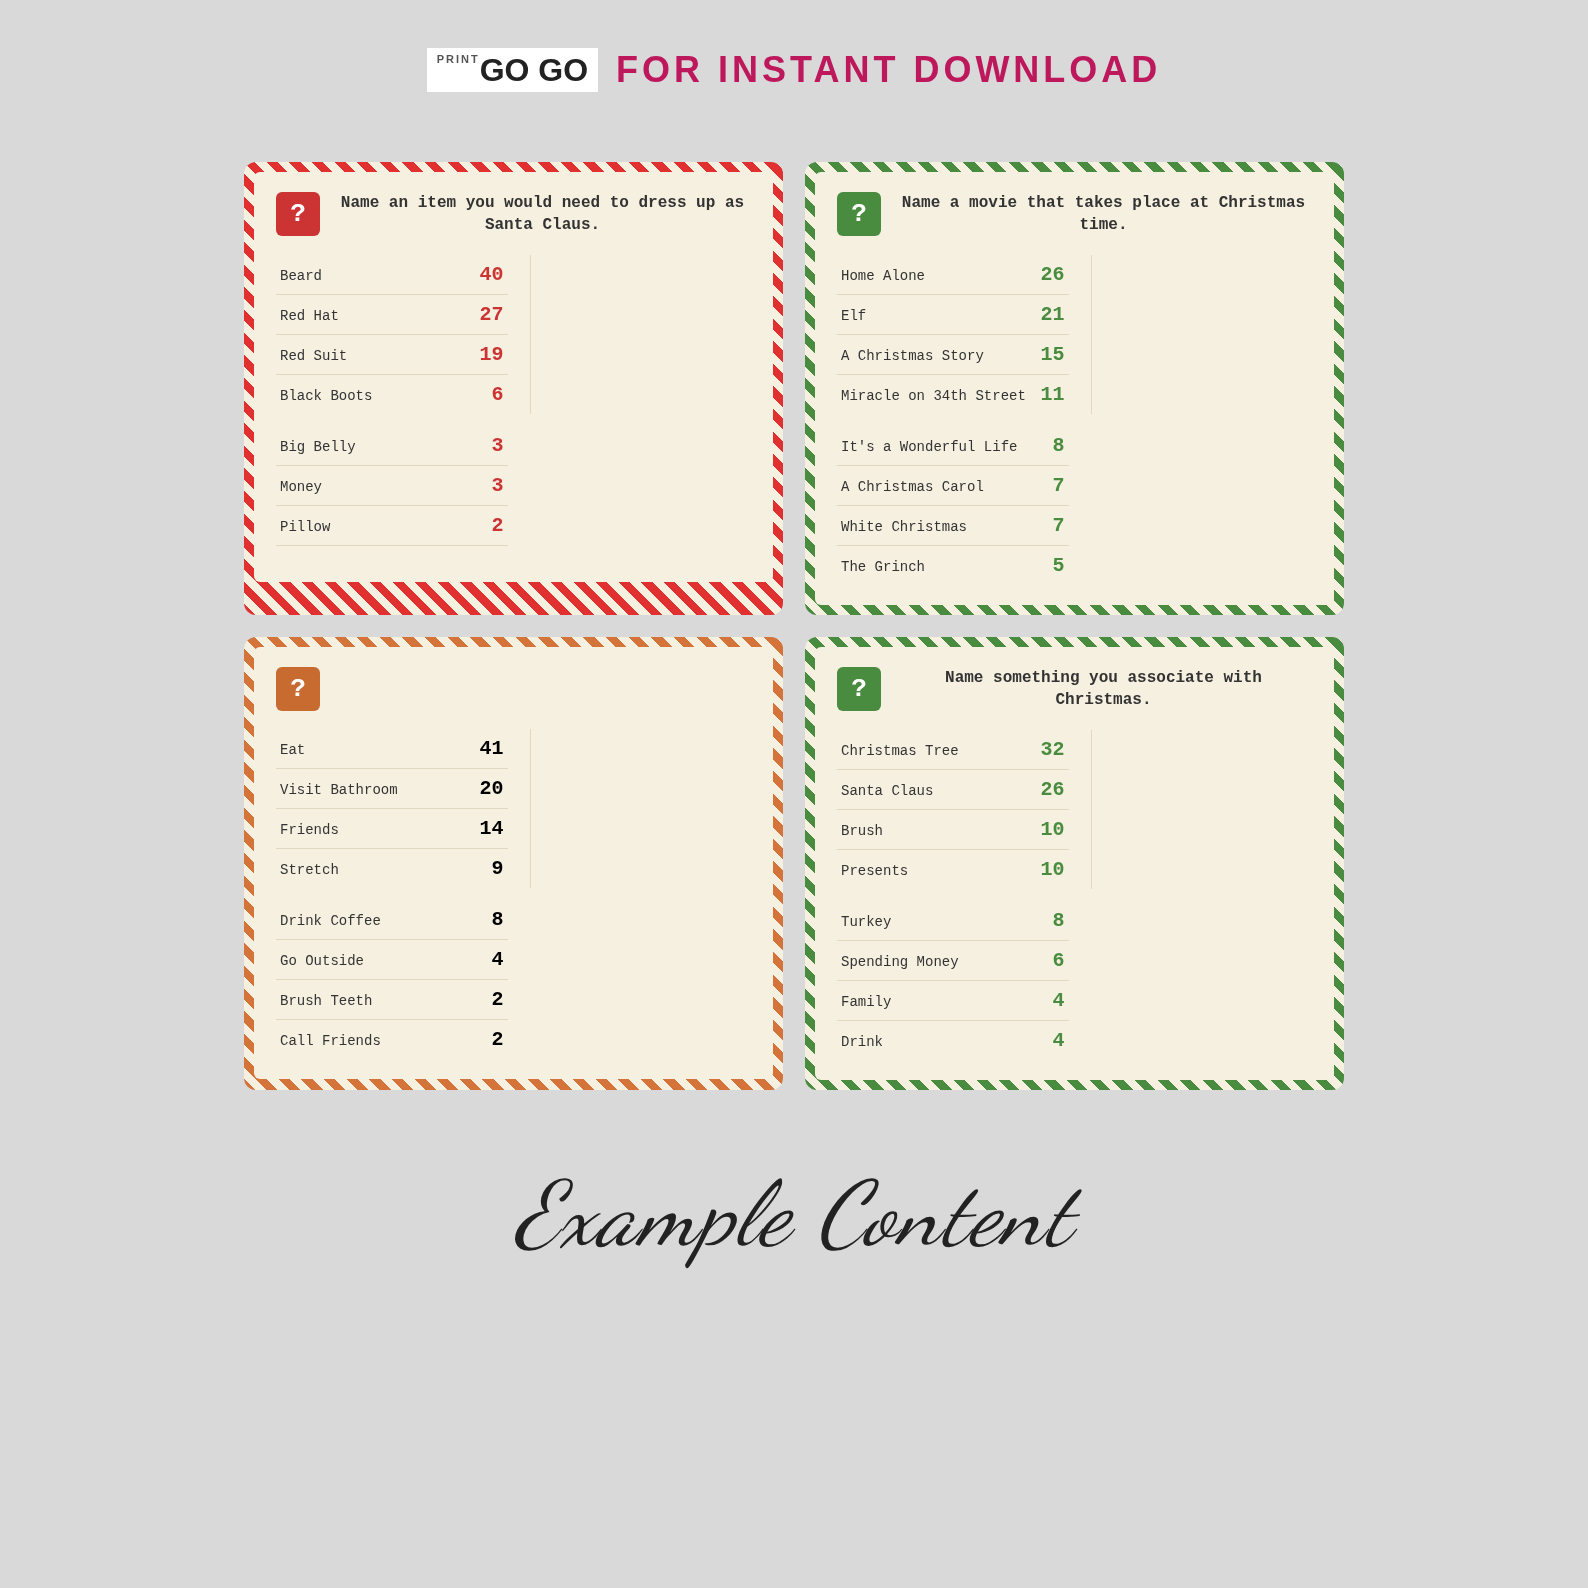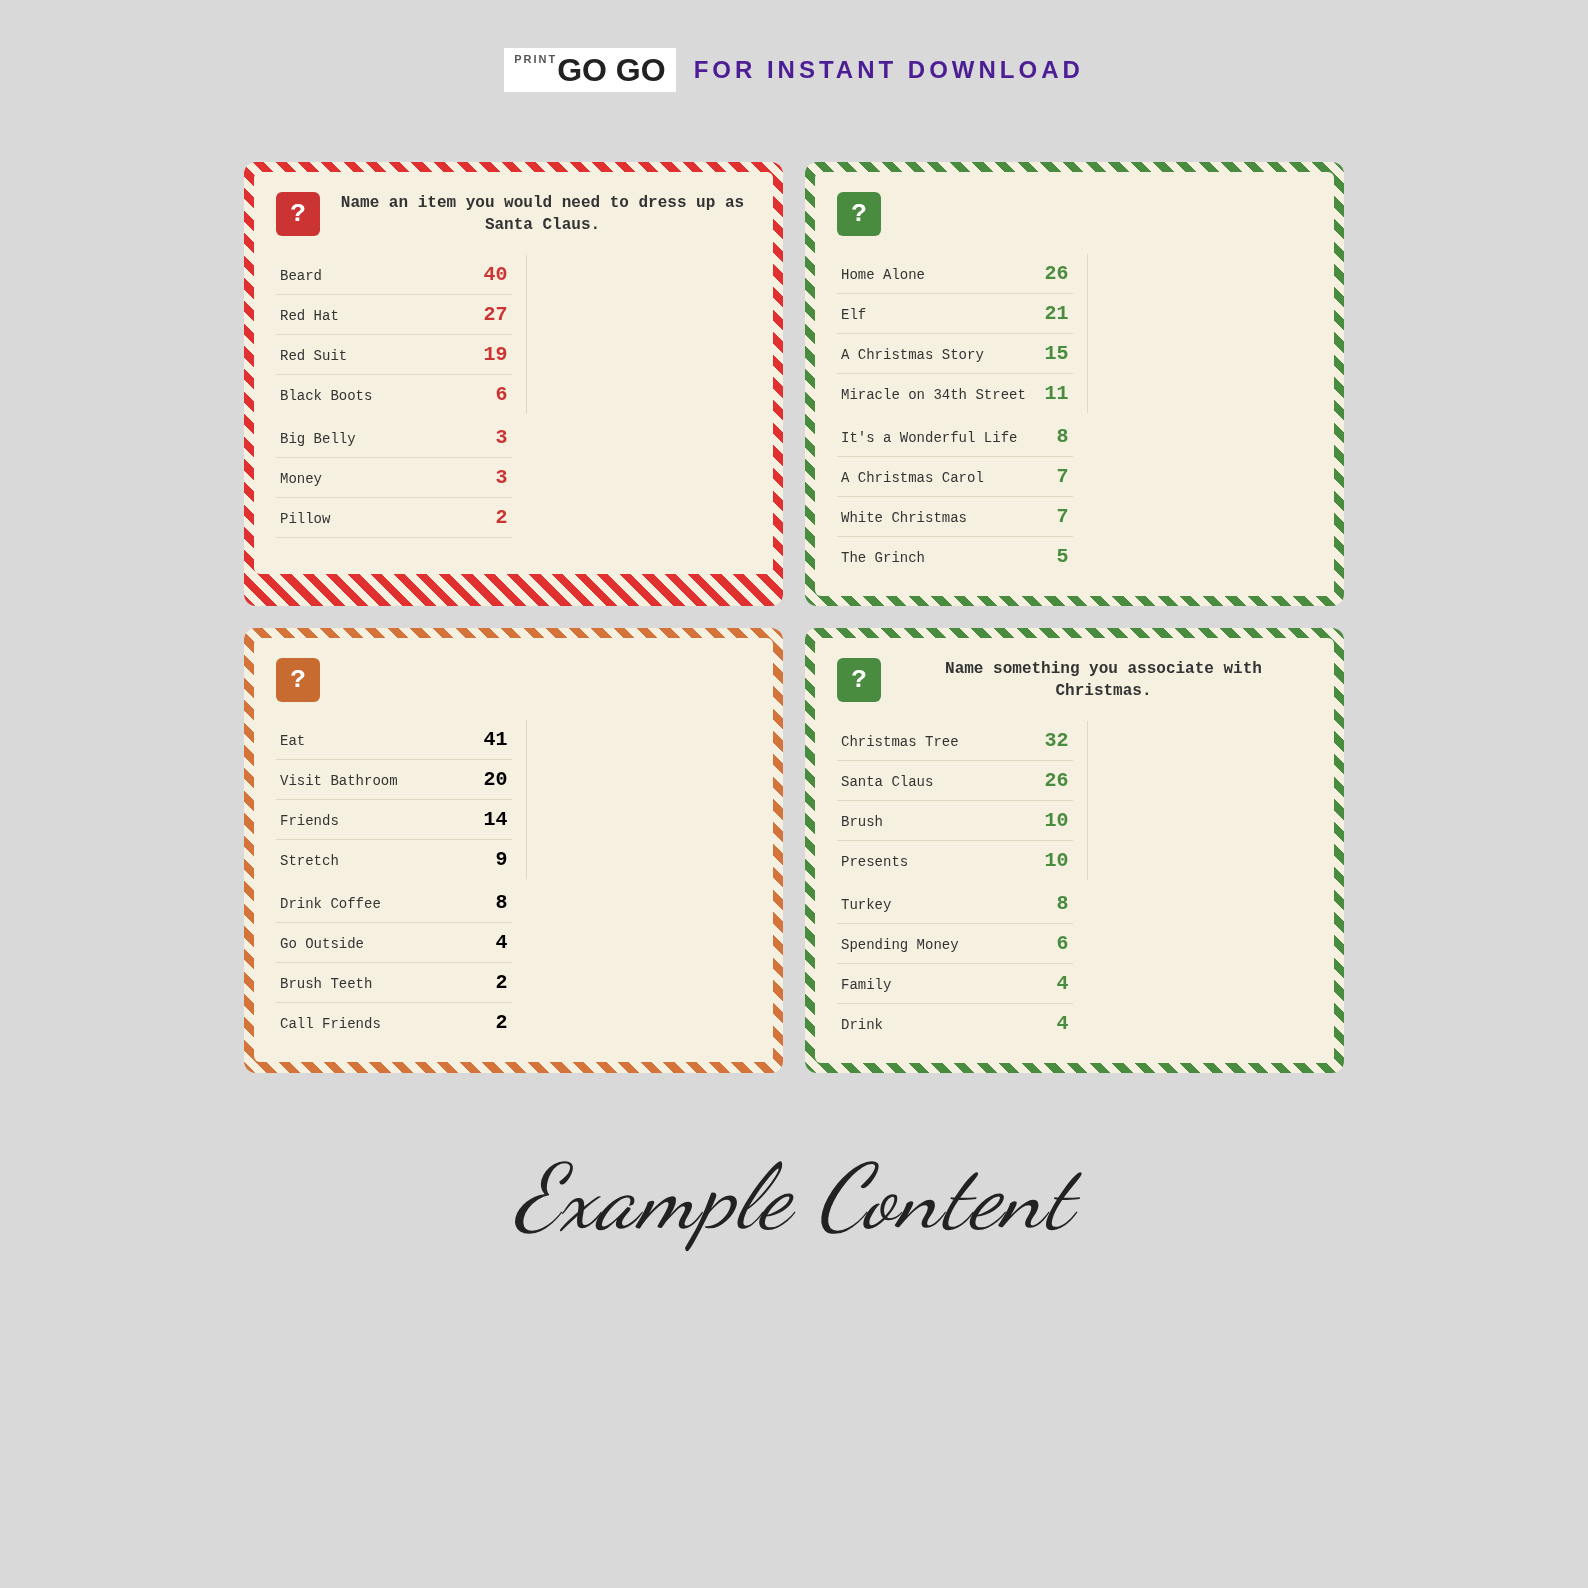--- a/index.html
+++ b/index.html
@@ -43,23 +43,23 @@
 
     .logo-gogo {
       font-size: 32px;
       font-weight: 900;
       color: #222;
       font-family: Arial Black, Arial, sans-serif;
       line-height: 1;
     }
 
     .header-tagline {
-      font-size: 24px;
-      font-weight: 900;
-      color: #4c1d95;
+      font-size: 36px;
+      font-weight: 900;
+      color: #be185d;
       letter-spacing: 4px;
       font-family: Arial Black, Arial, sans-serif;
       text-transform: uppercase;
     }
 
     
     .cards-grid {
       display: grid;
       grid-template-columns: 1fr 1fr;
       gap: 22px;
@@ -145,21 +145,21 @@
       color: #333;
       line-height: 1.4;
       text-align: center;
       flex: 1;
     }
 
     
     .card-content {
       display: grid;
       grid-template-columns: 1fr 1fr;
-      gap: 4px;
+      gap: 12px;
     }
 
     .card-column {
       display: flex;
       flex-direction: column;
     }
 
     .card-row {
       display: flex;
       align-items: baseline;
@@ -280,20 +280,21 @@
               <span class="card-row-number-red"></span>
             </div>
           </div>
         </div>
       </div>
     </div>
     <div class="card-border-green">
       <div class="card-inner">
         <div class="card-header">
           <div class="question-icon question-icon-green">?</div>
+          <div class="card-title">Name a movie that takes place at Christmas time.</div>
         </div>
         <div class="card-content">
           <div class="card-column">
             <div class="card-row">
               <span class="card-row-label">Home Alone</span>
               <span class="card-row-number-green">26</span>
             </div>
             <div class="card-row">
               <span class="card-row-label">Elf</span>
               <span class="card-row-number-green">21</span>

